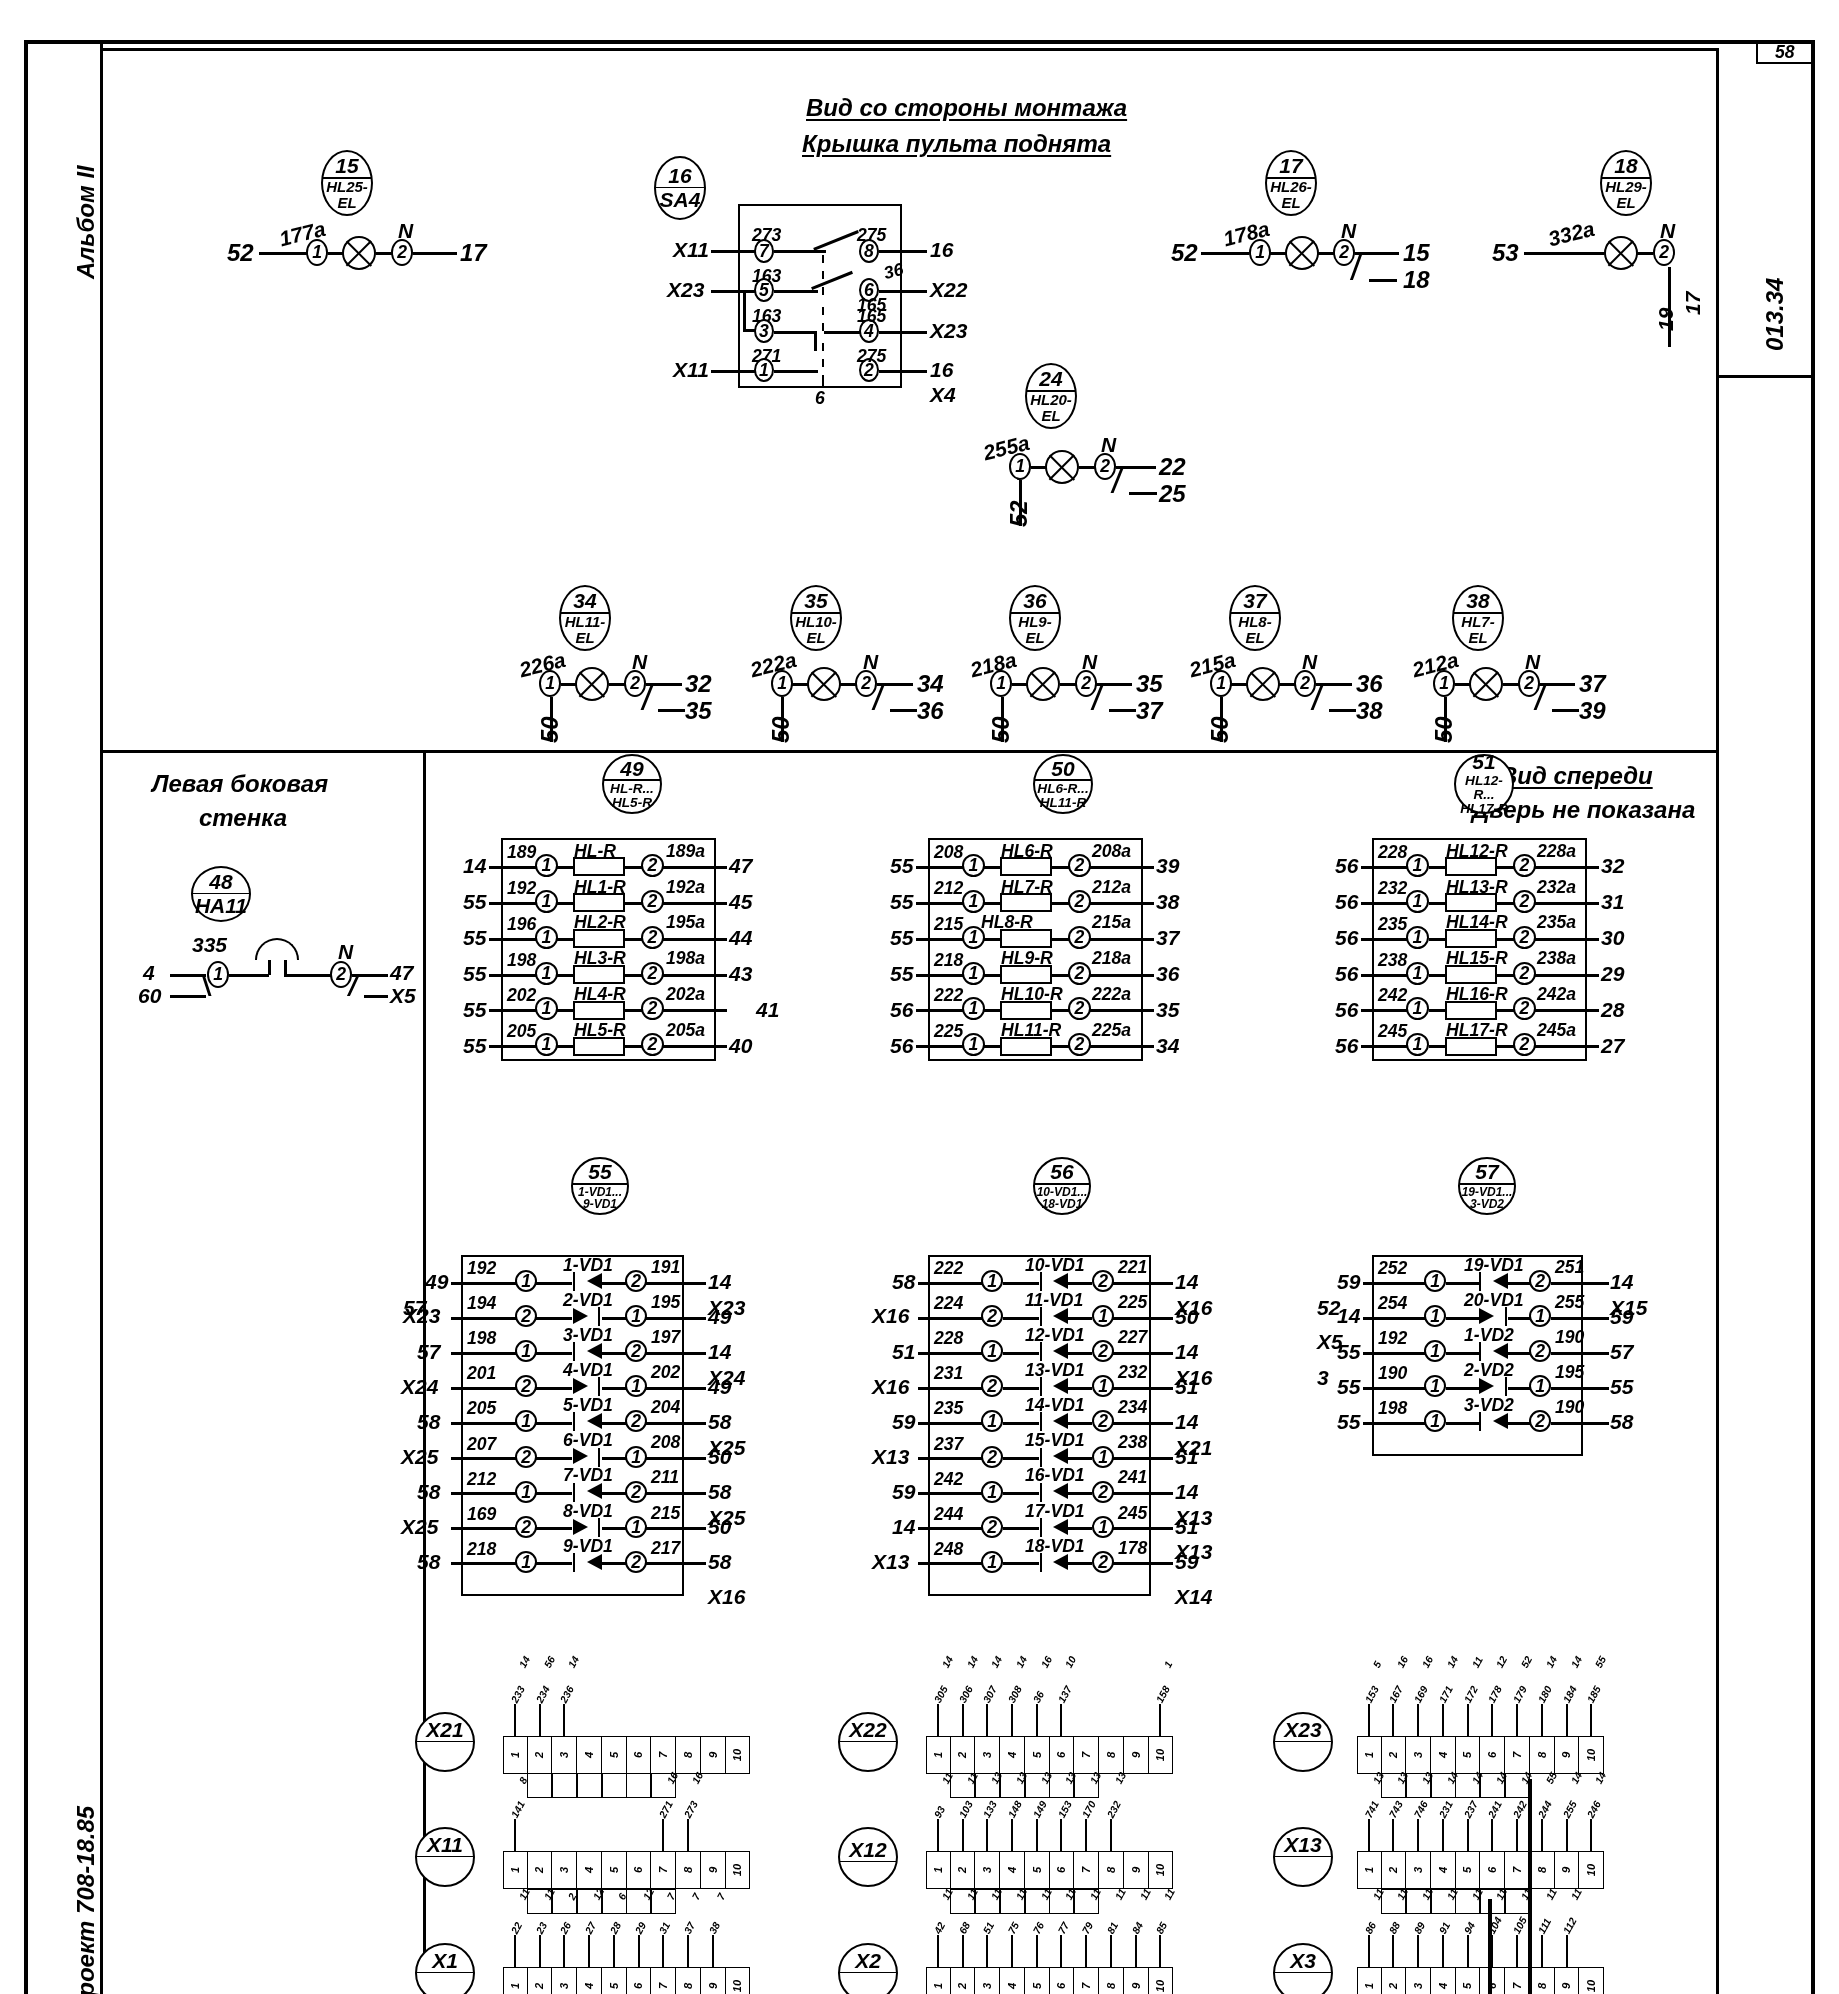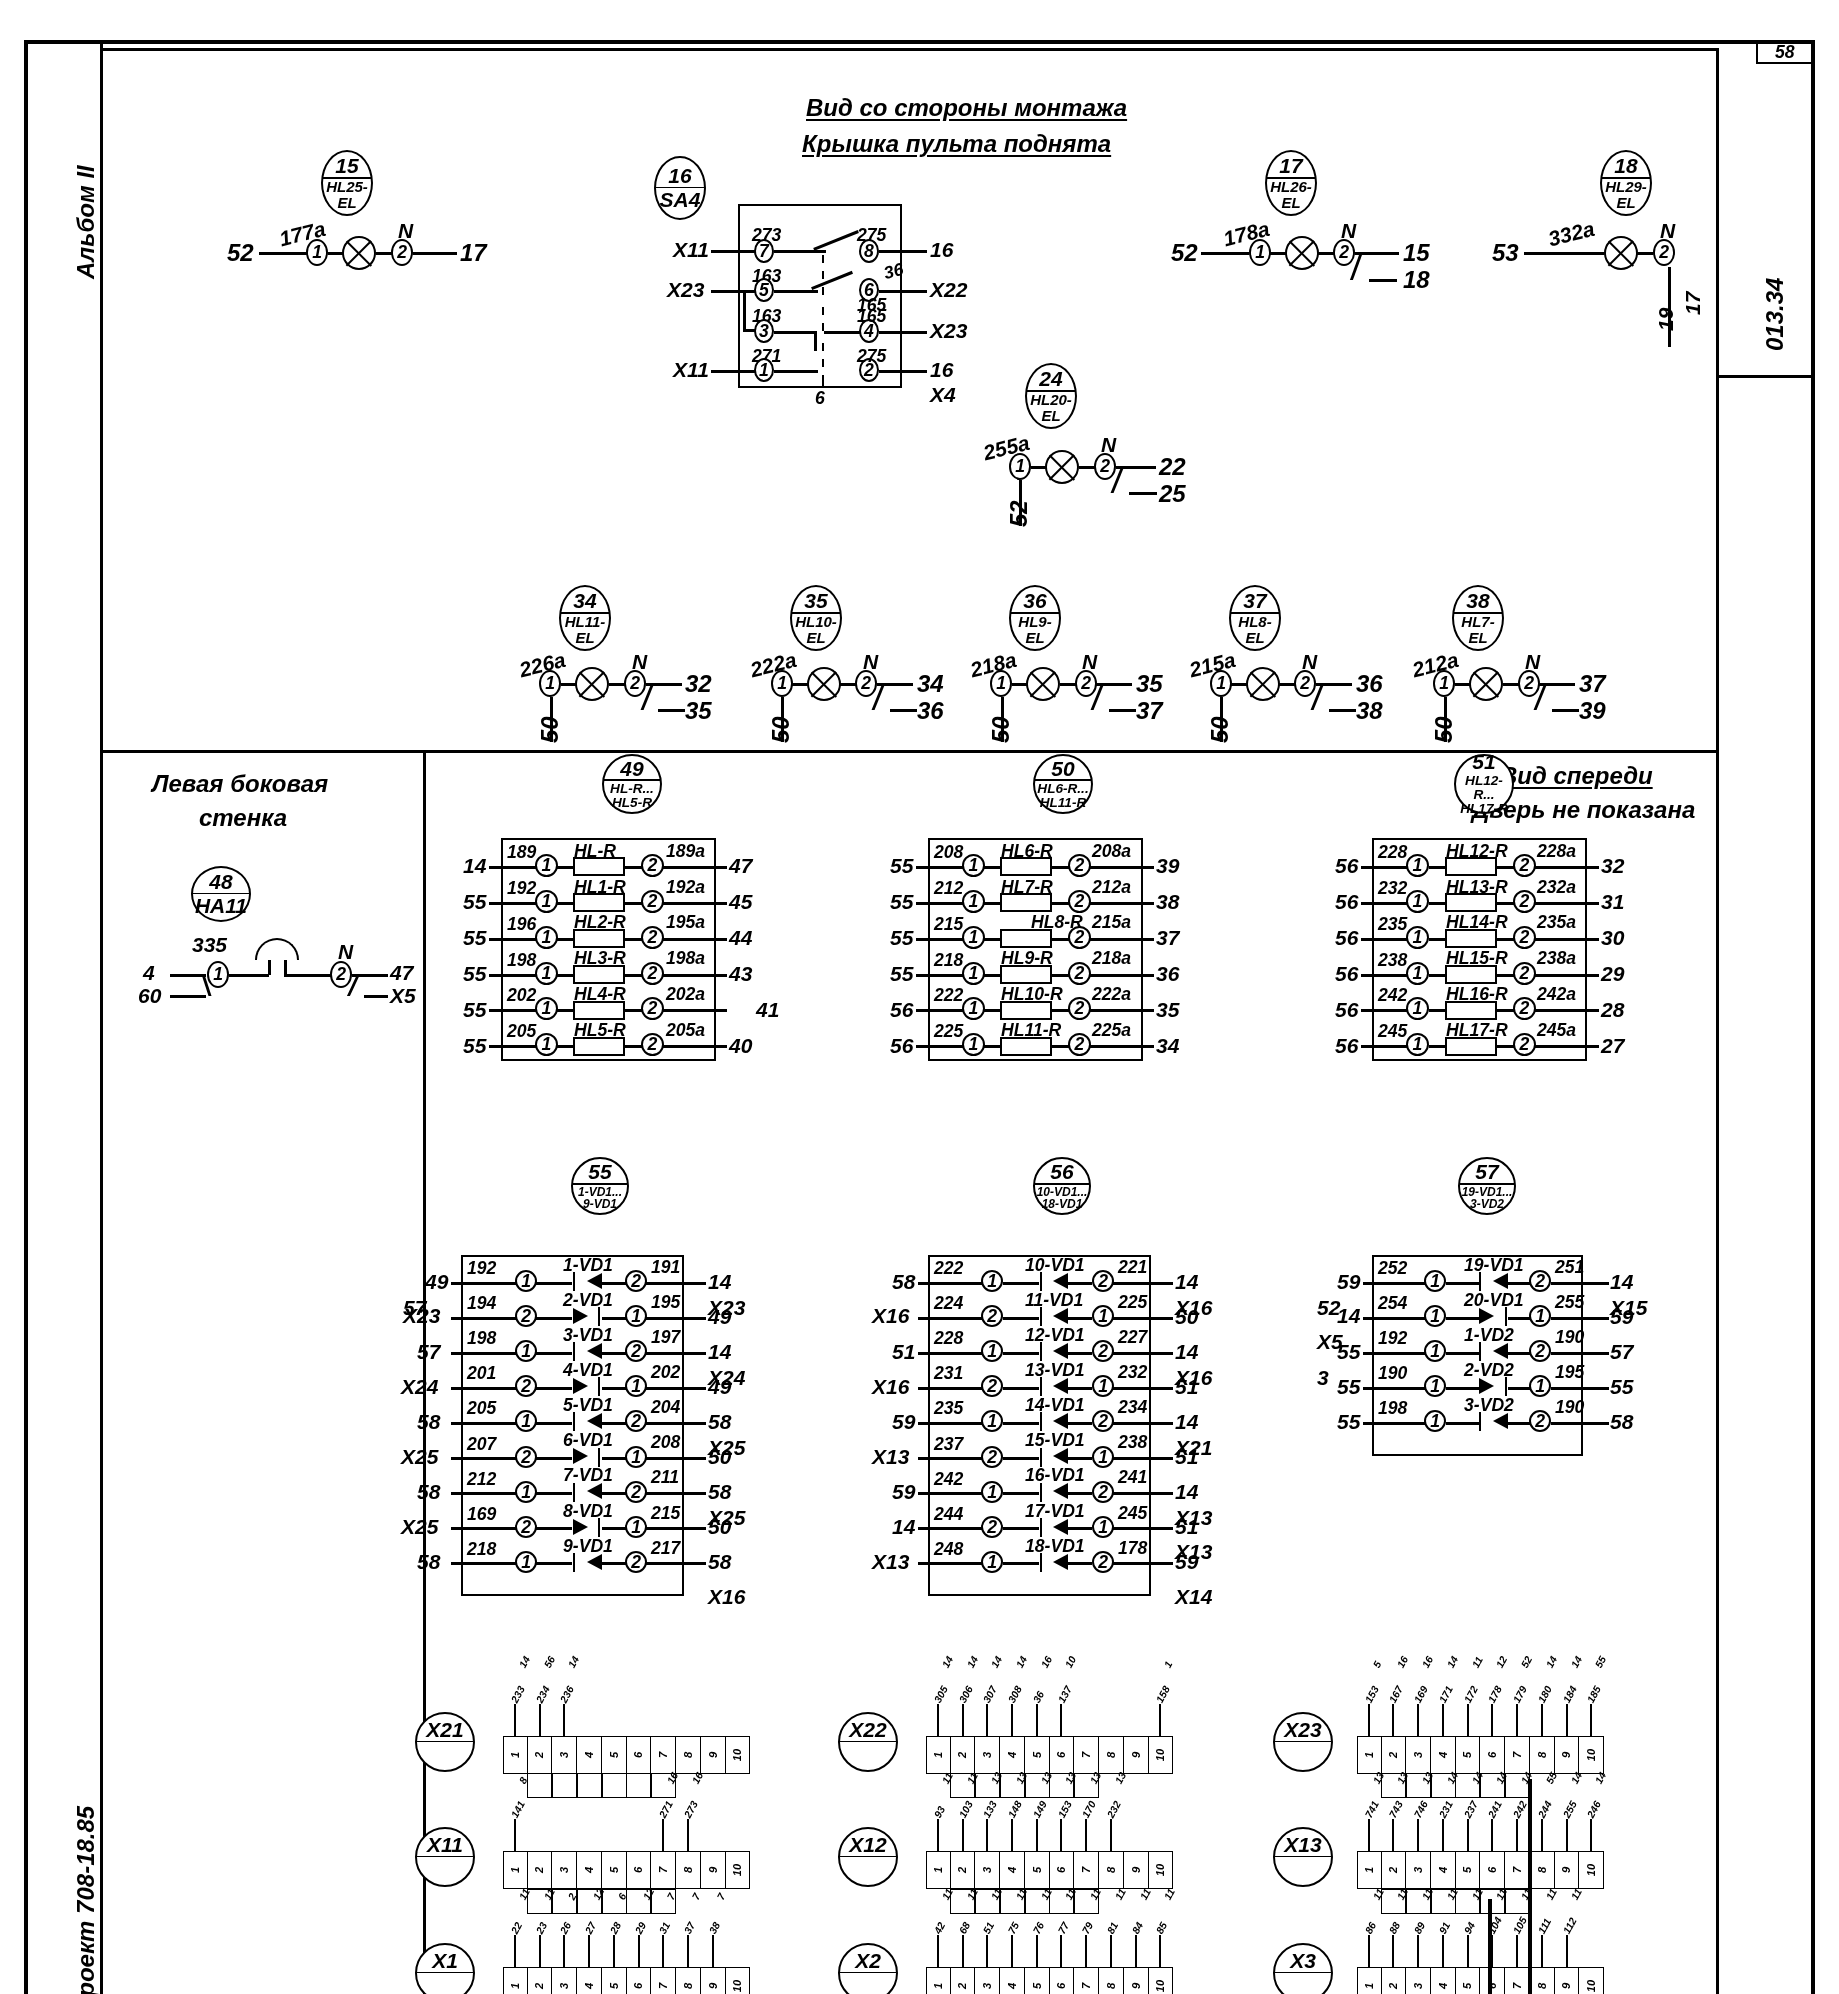--- a/index.html
+++ b/index.html
@@ -485,21 +485,21 @@
   <div class="pin t22" style="left:1068px;top:890px;width:23px;height:23px;">2</div>
   <div class="txt t22" style="left:1092px;top:879px;">212а</div>
   <div class="ln hl2" style="left:1090px;top:902px;width:64px;"></div>
   <div class="txt t26" style="left:1156px;top:891px;">38</div>
 
   <div class="txt t26" style="left:890px;top:927px;">55</div>
   <div class="ln hl2" style="left:916px;top:938px;width:58px;"></div>
   <div class="txt t22" style="left:934px;top:916px;">215</div>
   <div class="pin t22" style="left:962px;top:926px;width:23px;height:23px;">1</div>
   <div class="ln hl2" style="left:984px;top:938px;width:16px;"></div>
-  <div class="txt t22" style="left:1031px;top:914px;">HL8-R</div>
+  <div class="txt t22" style="left:981px;top:914px;">HL8-R</div>
   <div class="resbox" style="left:1000px;top:929px;width:52px;height:19px;"></div>
   <div class="ln hl2" style="left:1051px;top:938px;width:17.6px;"></div>
   <div class="pin t22" style="left:1068px;top:926px;width:23px;height:23px;">2</div>
   <div class="txt t22" style="left:1092px;top:914px;">215а</div>
   <div class="ln hl2" style="left:1090px;top:938px;width:64px;"></div>
   <div class="txt t26" style="left:1156px;top:927px;">37</div>
 
   <div class="txt t26" style="left:890px;top:963px;">55</div>
   <div class="ln hl2" style="left:916px;top:974px;width:58px;"></div>
   <div class="txt t22" style="left:934px;top:952px;">218</div>
@@ -1000,21 +1000,21 @@
   <div class="bal" style="left:1273px;top:1712px;width:60px;height:60px;">
     <div class="top t26">X23</div>
     <div class="sep"></div>
     <div class="bot t26">&nbsp;</div>
   </div>
   <div class="bal" style="left:415px;top:1827px;width:60px;height:60px;">
     <div class="top t26">X11</div>
     <div class="sep"></div>
     <div class="bot t26">&nbsp;</div>
   </div>
-  <div class="bal" style="left:838px;top:1827px;width:60px;height:60px;">
+  <div class="bal" style="left:838px;top:1827px;width:60px;height:60px;justify-content:flex-end;">
     <div class="top t26">X12</div>
     <div class="sep"></div>
     <div class="bot t26">&nbsp;</div>
   </div>
   <div class="bal" style="left:1273px;top:1827px;width:60px;height:60px;">
     <div class="top t26">X13</div>
     <div class="sep"></div>
     <div class="bot t26">&nbsp;</div>
   </div>
   <div class="bal" style="left:415px;top:1943px;width:60px;height:60px;">

